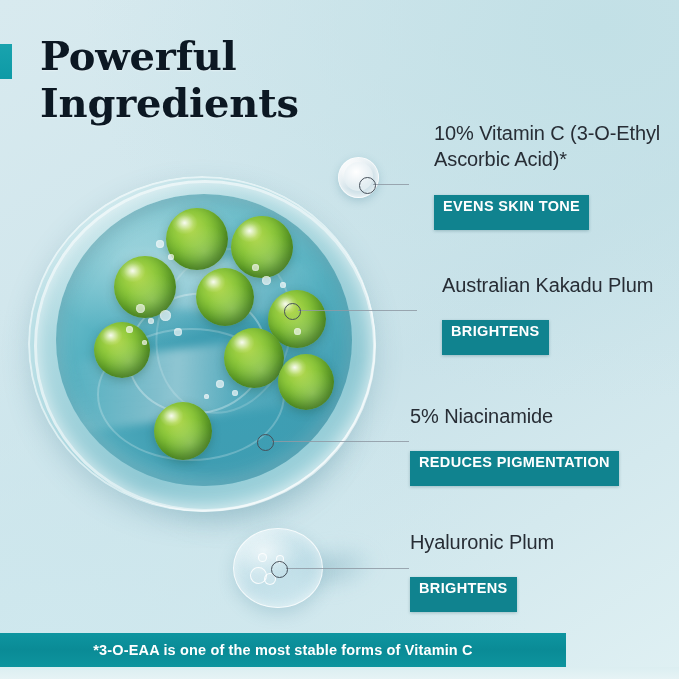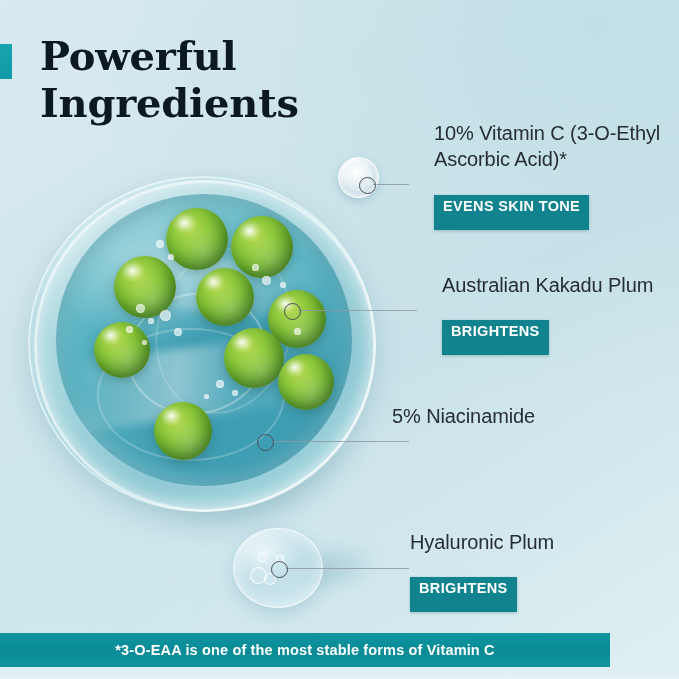--- a/index.html
+++ b/index.html
@@ -145,21 +145,21 @@
   .badge{
     display:inline-block;margin-top:22px;
     background:#10838f;color:#ffffff;
     font-size:14.5px;font-weight:700;letter-spacing:.35px;
     padding:3px 9px 16px 9px;
     box-shadow:0 1px 3px rgba(20,80,90,.28);
   }
 
   
   .footer{
-    position:absolute;left:0;top:633px;width:610px;height:34px;
+    position:absolute;left:0;top:633px;width:566px;height:34px;
     background:linear-gradient(180deg,#0e95a0 0%,#0a8b96 50%,#0e949e 100%);
     display:flex;align-items:center;justify-content:center;
   }
   .footer span{
     color:#ffffff;font-size:14.5px;font-weight:700;letter-spacing:.15px;
   }
   .footer-under{
     position:absolute;left:0;top:667px;width:679px;height:12px;
     background:linear-gradient(180deg,#dbeef1 0%,#e6f3f5 100%);
   }
@@ -242,22 +242,23 @@
     <div class="name">10% Vitamin C (3-O-Ethyl
 Ascorbic Acid)*</div>
     <div class="badge">EVENS SKIN TONE</div>
   </div>
 
   <div class="label" style="left:442px;top:272px;width:255px;">
     <div class="name">Australian Kakadu Plum</div>
     <div class="badge">BRIGHTENS</div>
   </div>
 
-  <div class="label" style="left:392px;top:403px;width:262px;">
+  <div class="label" style="left:410px;top:403px;width:262px;">
     <div class="name">5% Niacinamide</div>
+    <div class="badge">REDUCES PIGMENTATION</div>
   </div>
 
   <div class="label" style="left:410px;top:529px;width:255px;">
     <div class="name">Hyaluronic Plum</div>
     <div class="badge">BRIGHTENS</div>
   </div>
 
   <div class="footer">
     <span>*3-O-EAA is one of the most stable forms of Vitamin C</span>
   </div>

